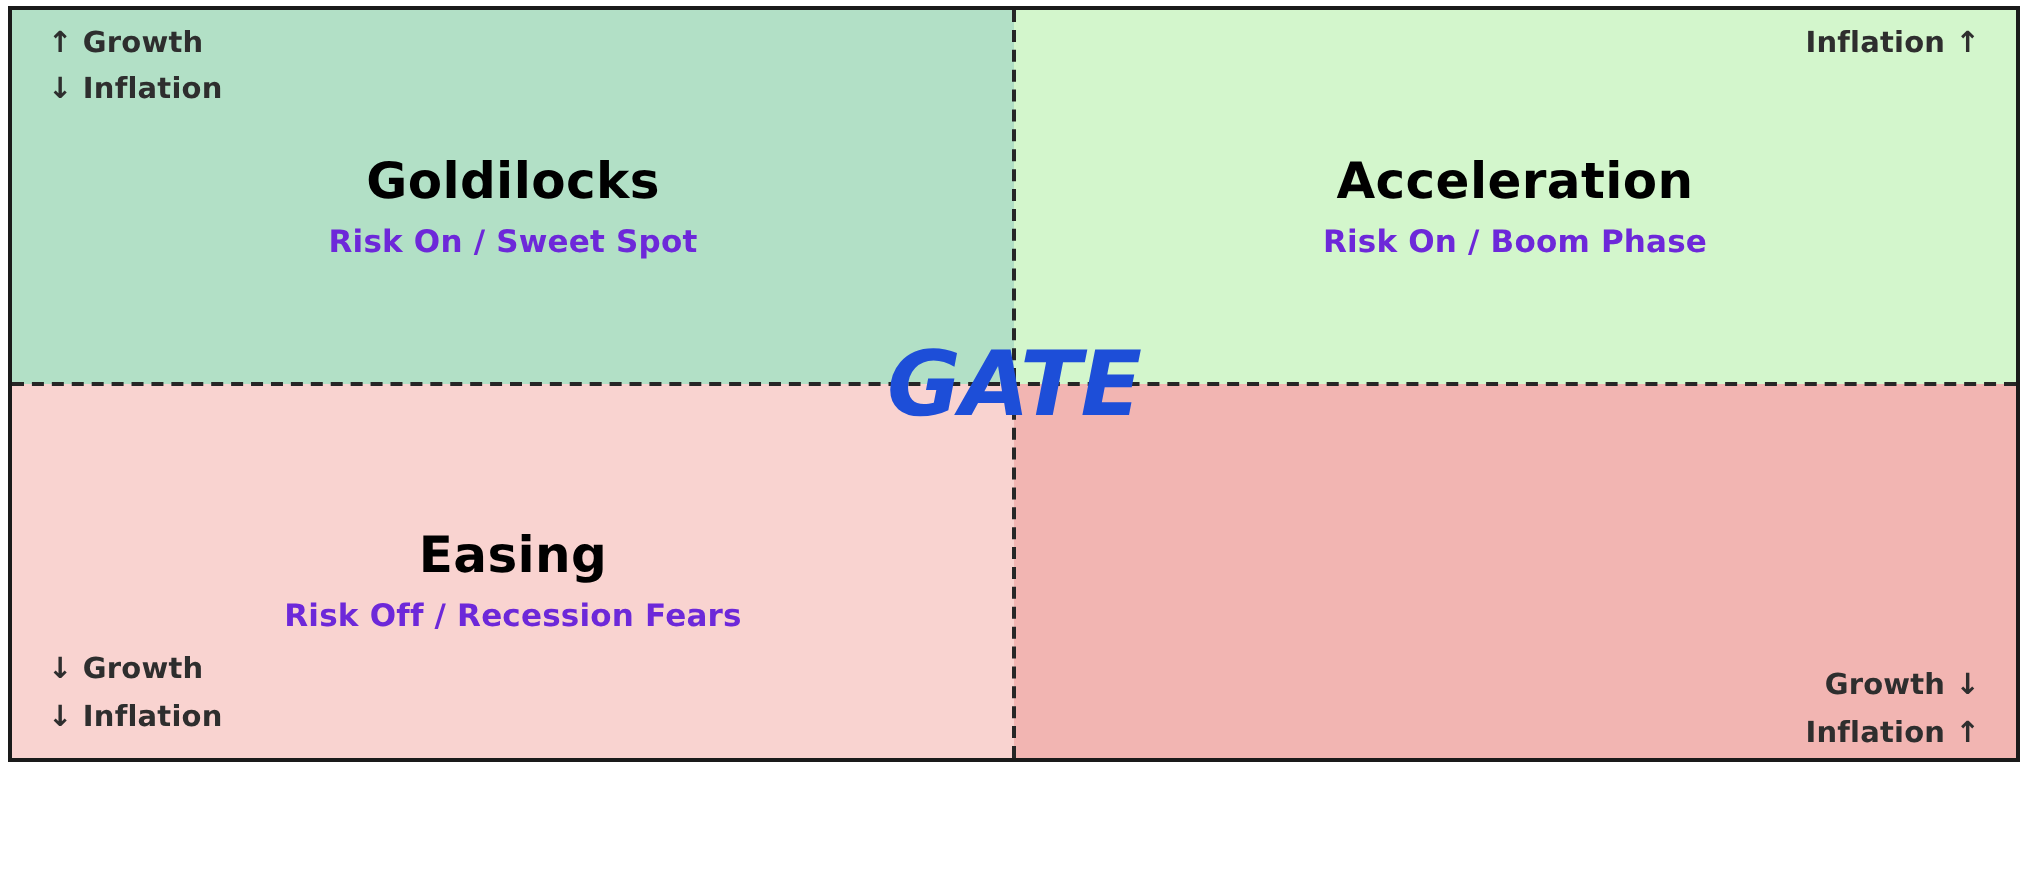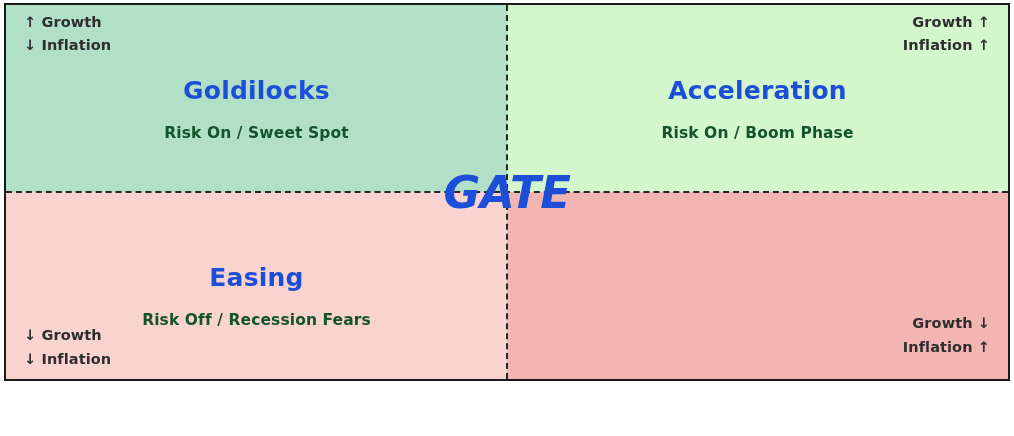--- a/index.html
+++ b/index.html
@@ -57,48 +57,48 @@
     font-size: 14.5px;
     font-weight: bold;
     color: #2e2e2e;
     line-height: 1.62;
     letter-spacing: 0.1px;
     white-space: nowrap;
   }
   .corner-top-left    { top: 6px;    left: 18px;  text-align: left;  }
   .corner-top-right   { top: 6px;    right: 18px; text-align: right; }
   .corner-bottom-left { bottom: 8px; left: 18px;  text-align: left;  }
-  .corner-bottom-right{ bottom: 20px; right: 18px; text-align: right; }
+  .corner-bottom-right{ bottom: 0; right: 18px; text-align: right; }
 
   .corner-line { display: block; }
 
   
   .quad-text {
     position: absolute;
     left: 0;
     width: 100%;
     text-align: center;
   }
   .quad-text-top    { top: 72px; }
   .quad-text-bottom { top: 72px; }
 
   .quad-title {
     display: block;
     font-size: 25px;
     font-weight: bold;
-    color: #1d4ed8;
+    color: #000000;
     line-height: 1.12;
     letter-spacing: 0.2px;
   }
   .quad-subtitle {
     display: block;
-    margin-top: 20px;
+    margin-top: 8px;
     font-size: 15.5px;
     font-weight: bold;
-    color: #14532d;
+    color: #6d28d9;
     line-height: 1.15;
     letter-spacing: 0.1px;
   }
 
   
   #divider-vertical {
     position: absolute;
     left: 50%;
     top: 0;
     width: 0;
@@ -148,21 +148,20 @@
           <span class="corner-line">↓ Inflation</span>
         </div>
         <div class="quad-text quad-text-top">
           <span class="quad-title">Goldilocks</span>
           <span class="quad-subtitle">Risk On / Sweet Spot</span>
         </div>
       </div>
 
       <div class="quadrant" id="quadrant-acceleration" style="background: rgb(211, 246, 204);">
         <div class="corner-labels corner-top-right">
-          <span class="corner-line">Growth ↑</span>
           <span class="corner-line">Inflation ↑</span>
         </div>
         <div class="quad-text quad-text-top">
           <span class="quad-title">Acceleration</span>
           <span class="quad-subtitle">Risk On / Boom Phase</span>
         </div>
       </div>
 
       <div class="quadrant" id="quadrant-easing" style="background: rgb(249, 211, 208); text-decoration: underline;">
         <div class="quad-text quad-text-bottom">

